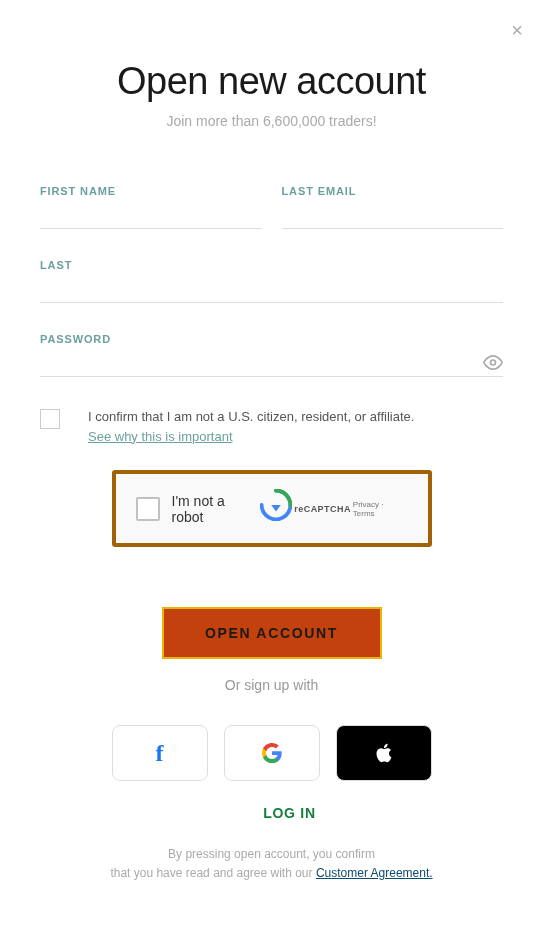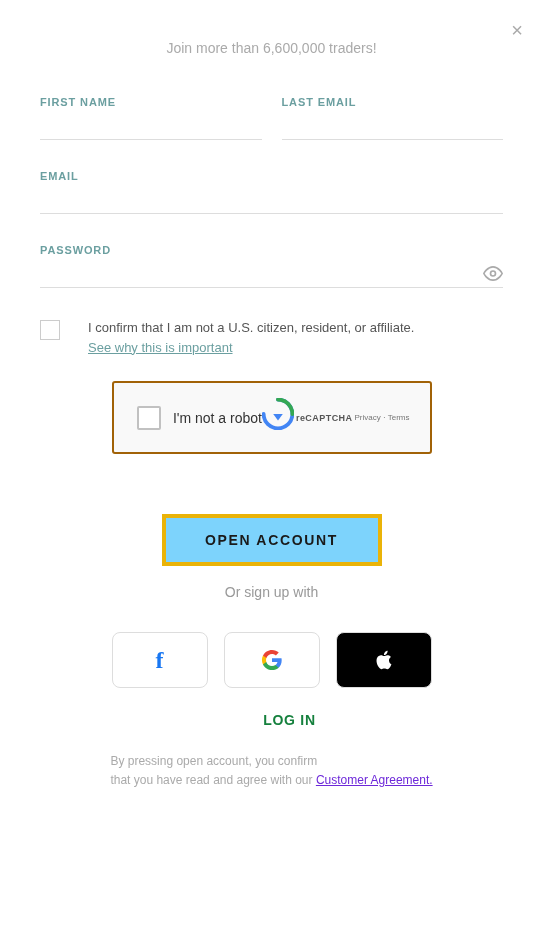--- a/index.html
+++ b/index.html
@@ -55,20 +55,21 @@
     }
 
     .form-section {
       width: 100%;
     }
 
     .name-row {
       display: flex;
       gap: 20px;
       margin-bottom: 30px;
+      margin-top: 16px;
     }
 
     .field-group {
       display: flex;
       flex-direction: column;
       flex: 1;
       position: relative;
     }
 
     .field-group.full {
@@ -146,26 +147,26 @@
       line-height: 1.5;
     }
 
     .checkbox-text a {
       color: #6b9fa0;
       text-decoration: underline;
     }
 
     .recaptcha-container {
       background: #f9f9f9;
-      border: 2px solid #a16207;
+      border: 4px solid #a16207;
       border-radius: 3px;
       padding: 15px 20px;
       display: flex;
       align-items: center;
-      justify-content: flex-end;
+      justify-content: center;
       width: 320px;
       margin-bottom: 30px;
     }
 
     .recaptcha-left {
       display: flex;
       align-items: center;
       gap: 12px;
     }
 
@@ -210,22 +211,22 @@
     }
 
     .recaptcha-links a {
       color: #777;
       text-decoration: none;
     }
 
     .open-account-btn {
       width: 220px;
       height: 52px;
-      border: 4px solid #eab308;
-      background: #7dd3fc;
+      border: 2px solid #eab308;
+      background: #c2410c;
       color: #1a1a1a;
       font-size: 14px;
       font-weight: 700;
       letter-spacing: 0.12em;
       cursor: pointer;
       margin-bottom: 18px;
       transition: background 0.2s;
     }
 
     .or-text {
@@ -278,53 +279,54 @@
       background: none;
       border: none;
       margin-bottom: 24px;
       letter-spacing: 0.05em;
       margin-left: 36px;
     }
 
     .footer-text {
       font-size: 12px;
       color: #aaa;
-      text-align: left;
+      text-align: center;
       line-height: 1.6;
     }
 
     .footer-text a {
-      color: #6d28d9;
+      color: #0c4a6e;
       text-decoration: underline;
     }
   </style>
 </head>
 <body>
 
 <div class="modal">
 
   <button class="close-btn">×</button>
 
+  <h1 class="title">Open new account</h1>
   <p class="subtitle">Join more than 6,600,000 traders!</p>
 
   <div class="form-section">
 
     <div class="name-row">
       <div class="field-group">
         <label class="field-label">FIRST NAME</label>
         <input type="text" class="field-input" placeholder="" style="">
       </div>
       <div class="field-group">
         <label class="field-label">LAST EMAIL</label>
         <input type="text" class="field-input" placeholder="" style="">
       </div>
     </div>
 
     <div class="field-group full">
-      <label class="field-label">EMAIL</label>
+      <label class="field-label">LAST</label>
       <input type="email" class="field-input" placeholder="" style="">
     </div>
 
     <div class="field-group full">
       <label class="field-label">PASSWORD</label>
       <div class="password-wrapper">
         <input type="password" class="field-input" placeholder="" style="">
         <button class="eye-icon" title="Show/hide password">
           <svg xmlns="http://www.w3.org/2000/svg" width="20" height="20" viewBox="0 0 24 24" fill="none" stroke="#aaa" stroke-width="2" stroke-linecap="round" stroke-linejoin="round">
             <path d="M1 12s4-8 11-8 11 8 11 8-4 8-11 8-11-8-11-8z"></path>

